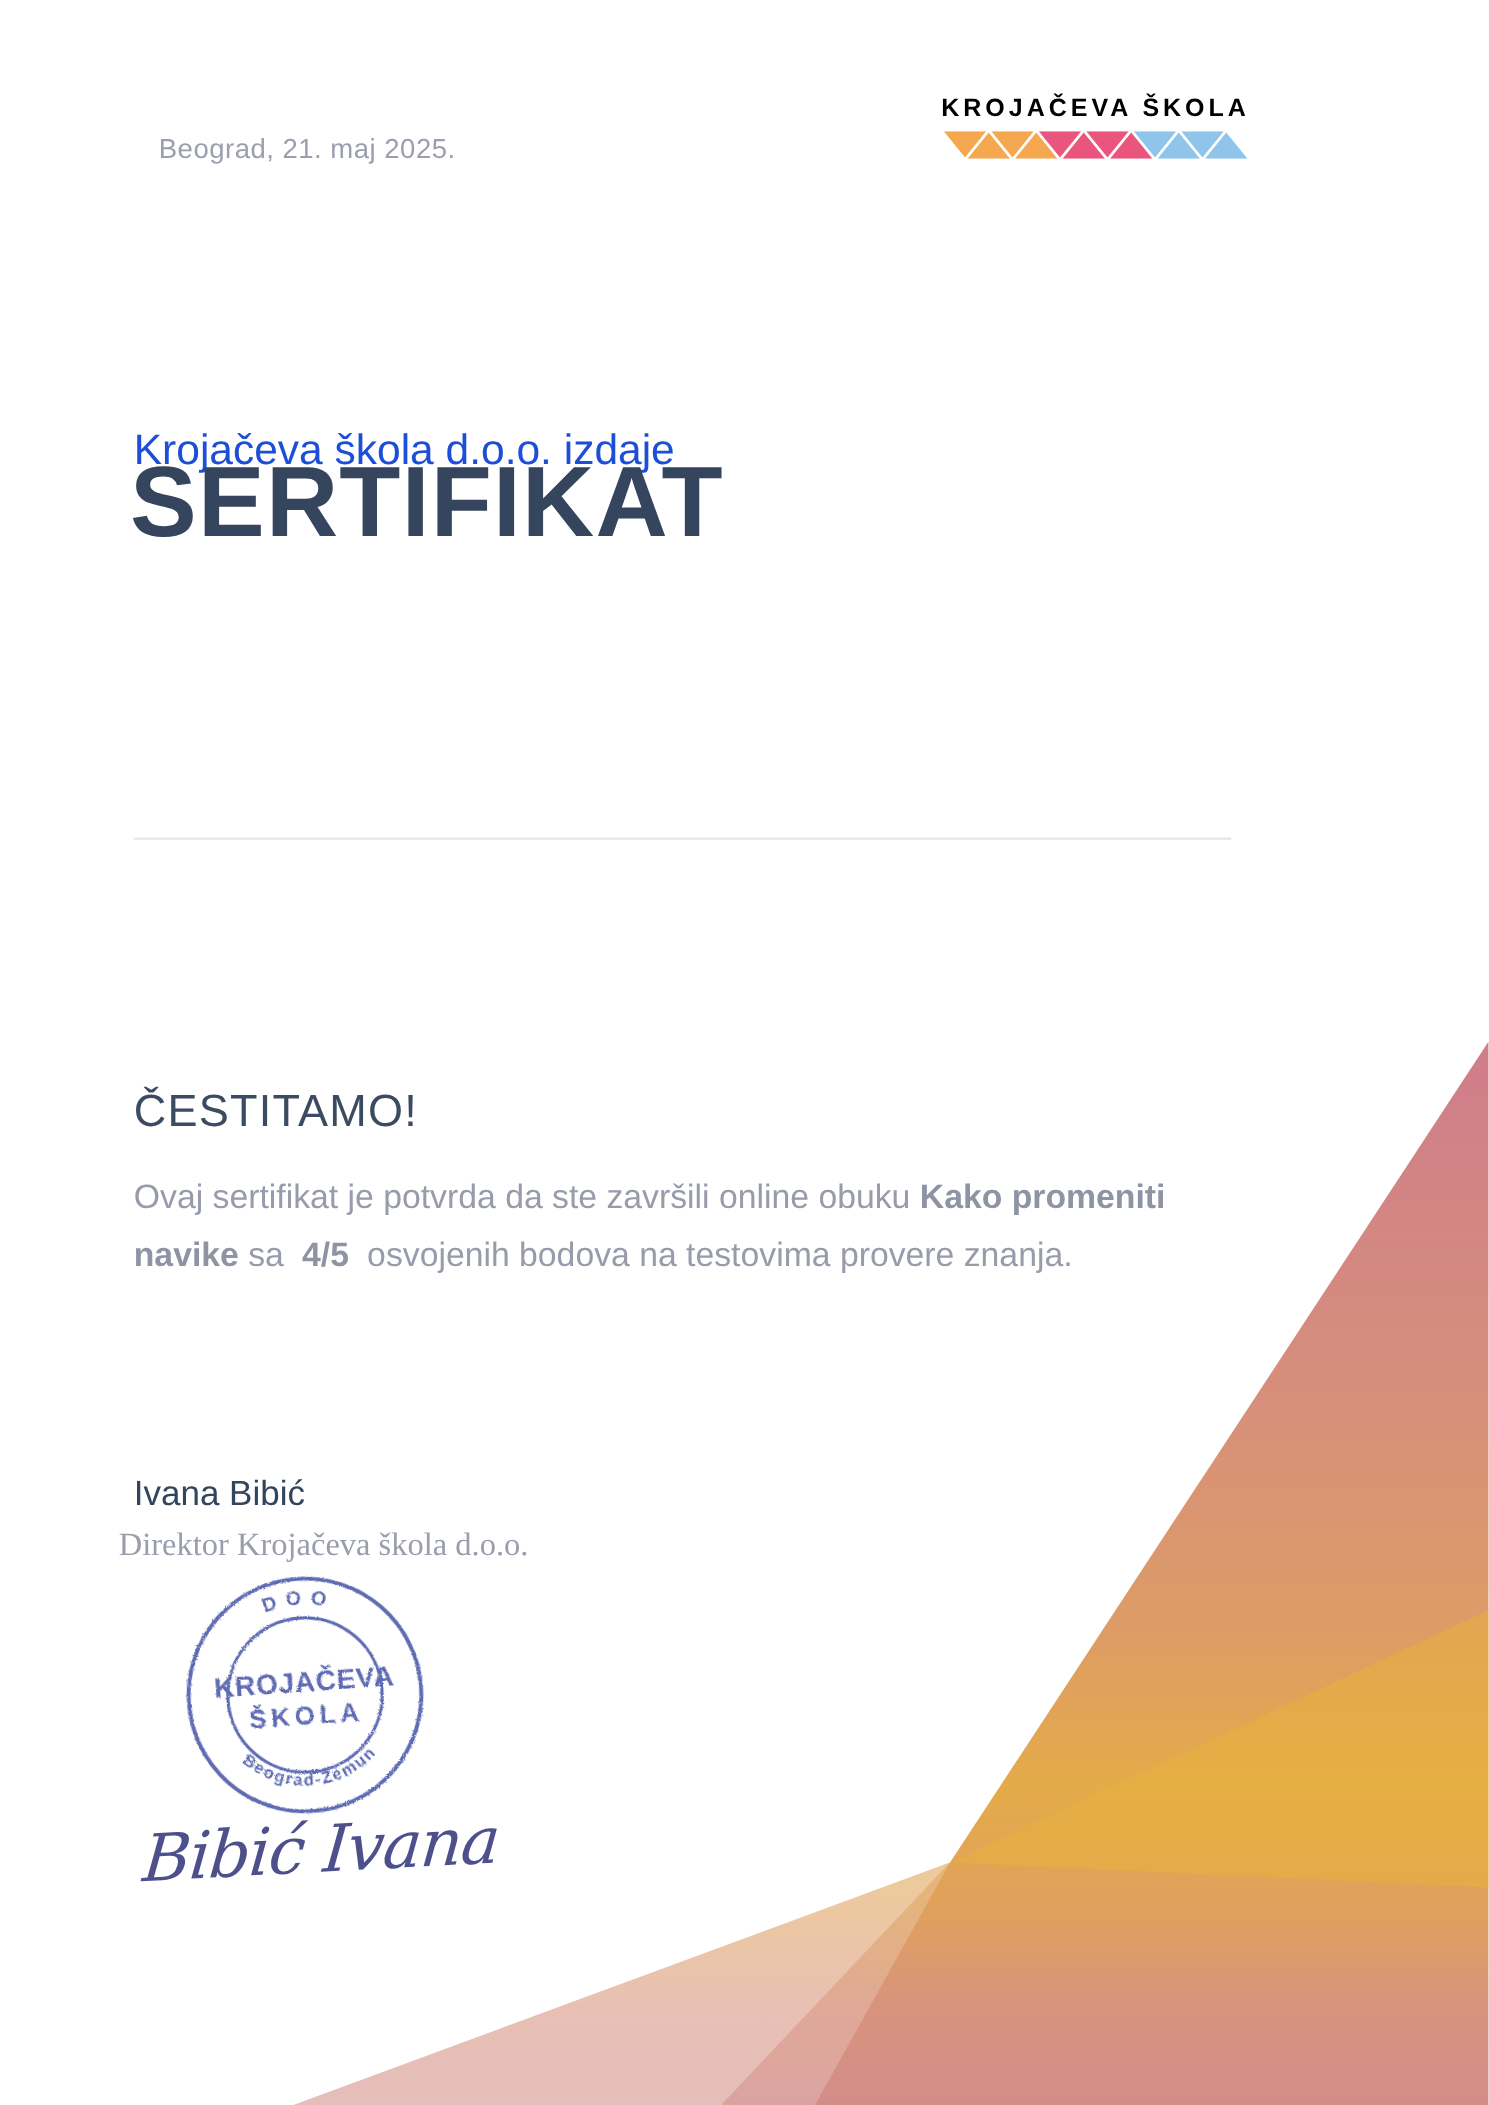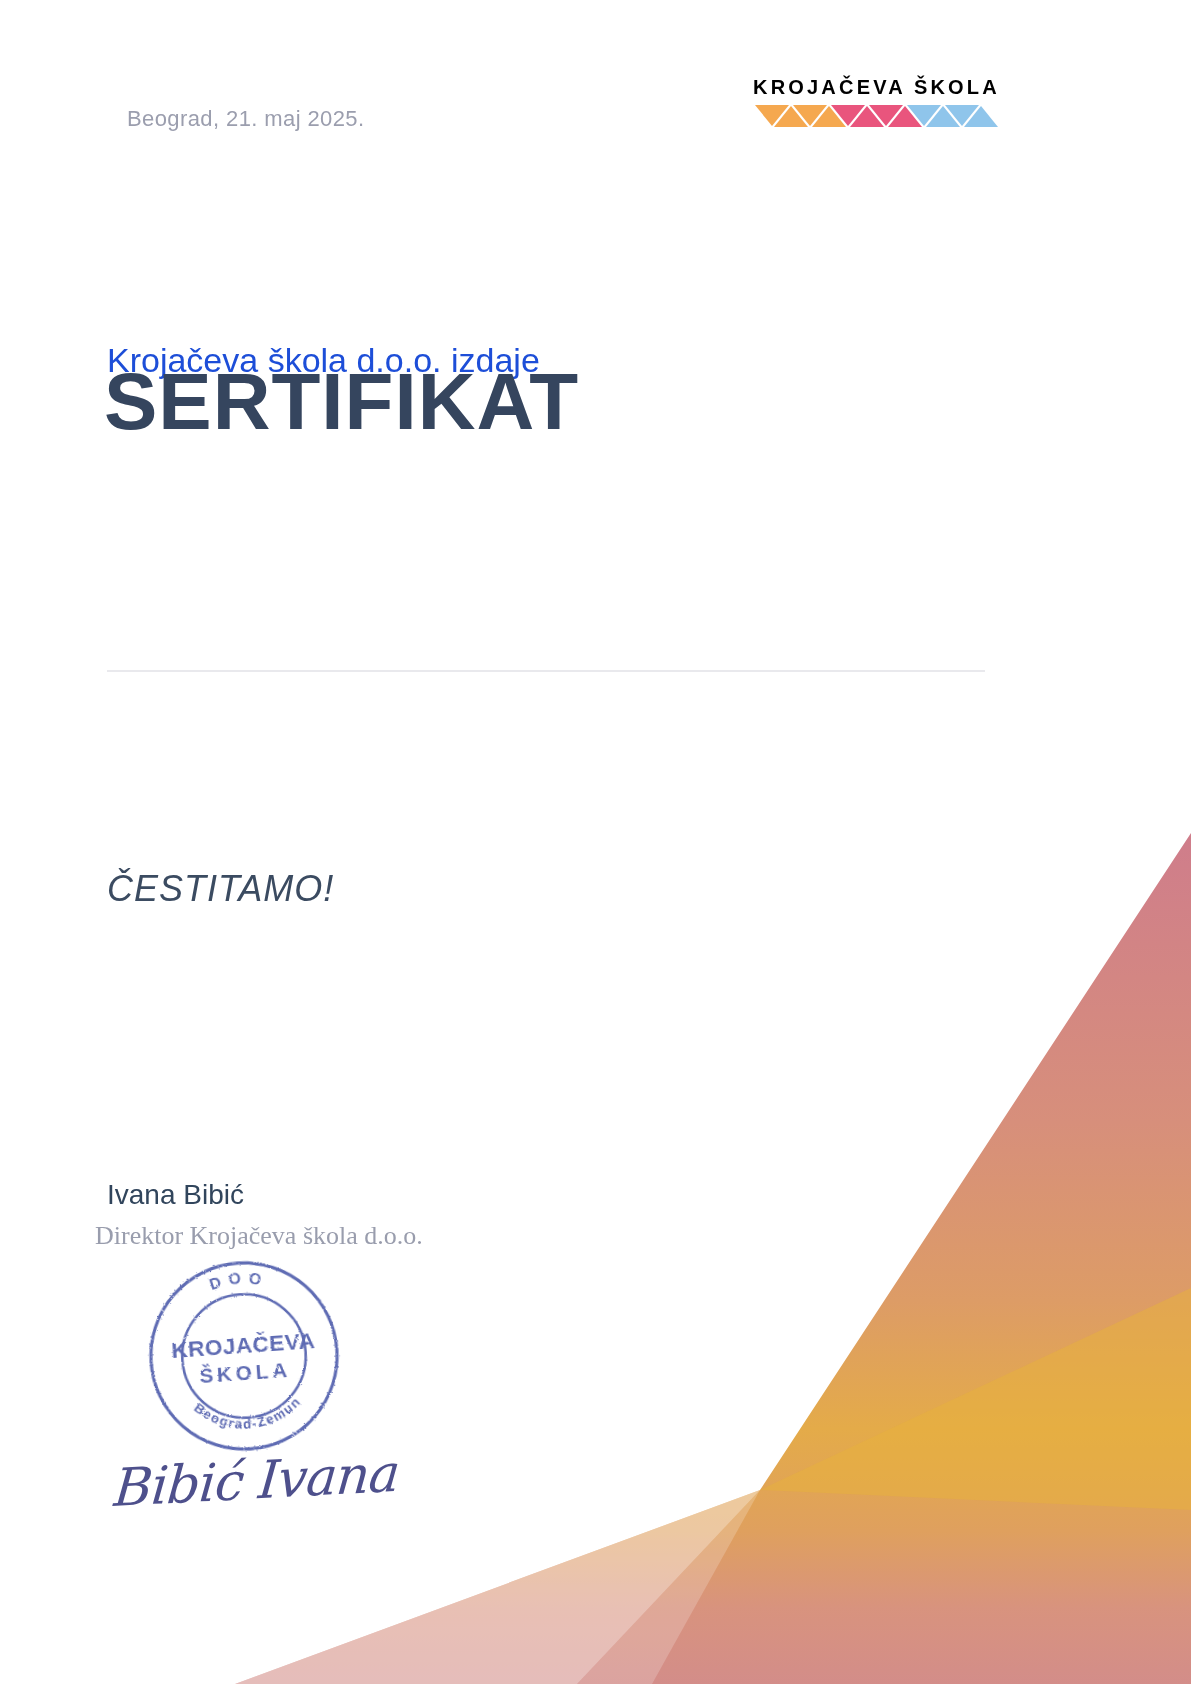--- a/index.html
+++ b/index.html
@@ -17,21 +17,21 @@
   .logo-name{font-size:20px;letter-spacing:3.2px;color:#000000;font-weight:700;white-space:nowrap;}
   .logo-tris{display:block;margin-top:6px;}
   
   .issuer-line{left:107px;top:341px;font-size:34px;color:#1d4ed8;}
   .cert-title{left:104px;top:360px;font-size:80px;font-weight:700;letter-spacing:1px;color:#35455E;line-height:1.05;text-align:center;}
   
   .recipient-name{left:108px;top:608px;font-family:"DejaVu Serif",serif;font-style:italic;font-size:54px;letter-spacing:2px;color:#33455C;white-space:nowrap;}
   .name-underline{left:107px;top:670px;width:878px;height:2px;background:#E9E9ED;}
   .from-line{left:107px;top:690px;font-style:italic;font-size:26px;color:#36465E;}
   
-  .congrats-heading{left:107px;top:868px;font-size:36px;letter-spacing:1px;color:#3B4B61;font-style:italic;}
+  .congrats-heading{left:107px;top:868px;font-size:36px;letter-spacing:1px;color:#3B4B61;}
   .congrats-body{left:107px;top:934px;width:880px;font-size:27px;line-height:47px;color:#979BAA;}
   .congrats-body b{font-weight:700;color:#8F94A4;}
   .score{margin:0 7px;}
   
   .signatory-name{left:107px;top:1179px;font-size:28px;color:#31455C;}
   .signatory-title{left:95px;top:1221px;font-size:26px;color:#999DAD;font-family:Liberation Serif, serif;}
   
   .stamp-svg{left:146px;top:1258px;transform:rotate(-4deg);opacity:.84;}
   .stamp-svg text{font-family:"Liberation Sans",sans-serif;}
   .signature-script{
@@ -85,20 +85,28 @@
         <polygon points="211,22 245,22 228,1" fill="#8FC5EB"></polygon>
       </svg>
   </div>
 
   <div class="abs issuer-line">Krojačeva škola d.o.o. izdaje</div>
   <div class="abs cert-title">SERTIFIKAT</div>
 
   <div class="abs name-underline"></div>
 
   <div class="abs congrats-heading">ČESTITAMO!</div>
+  <div class="abs congrats-body">
+    <span>Ovaj sertifikat je potvrda da ste završili online obuku</span>
+    <b>Kako promeniti</b><br>
+    <b>navike</b>
+    <span>sa</span>
+    <b class="score">4/5</b>
+    <span>osvojenih bodova na testovima provere znanja.</span>
+  </div>
 
   <div class="abs signatory-name">Ivana Bibić</div>
   <div class="abs signatory-title">Direktor Krojačeva škola d.o.o.</div>
 
   <svg class="abs stamp-svg" width="196" height="196" viewBox="0 0 200 200" color="#4150A5">
     <defs>
       <filter id="rough">
           <feTurbulence type="fractalNoise" baseFrequency="0.9" numOctaves="2" result="n"></feTurbulence>
         <feDisplacementMap in="SourceGraphic" in2="n" scale="2.6"></feDisplacementMap>
         </filter>

